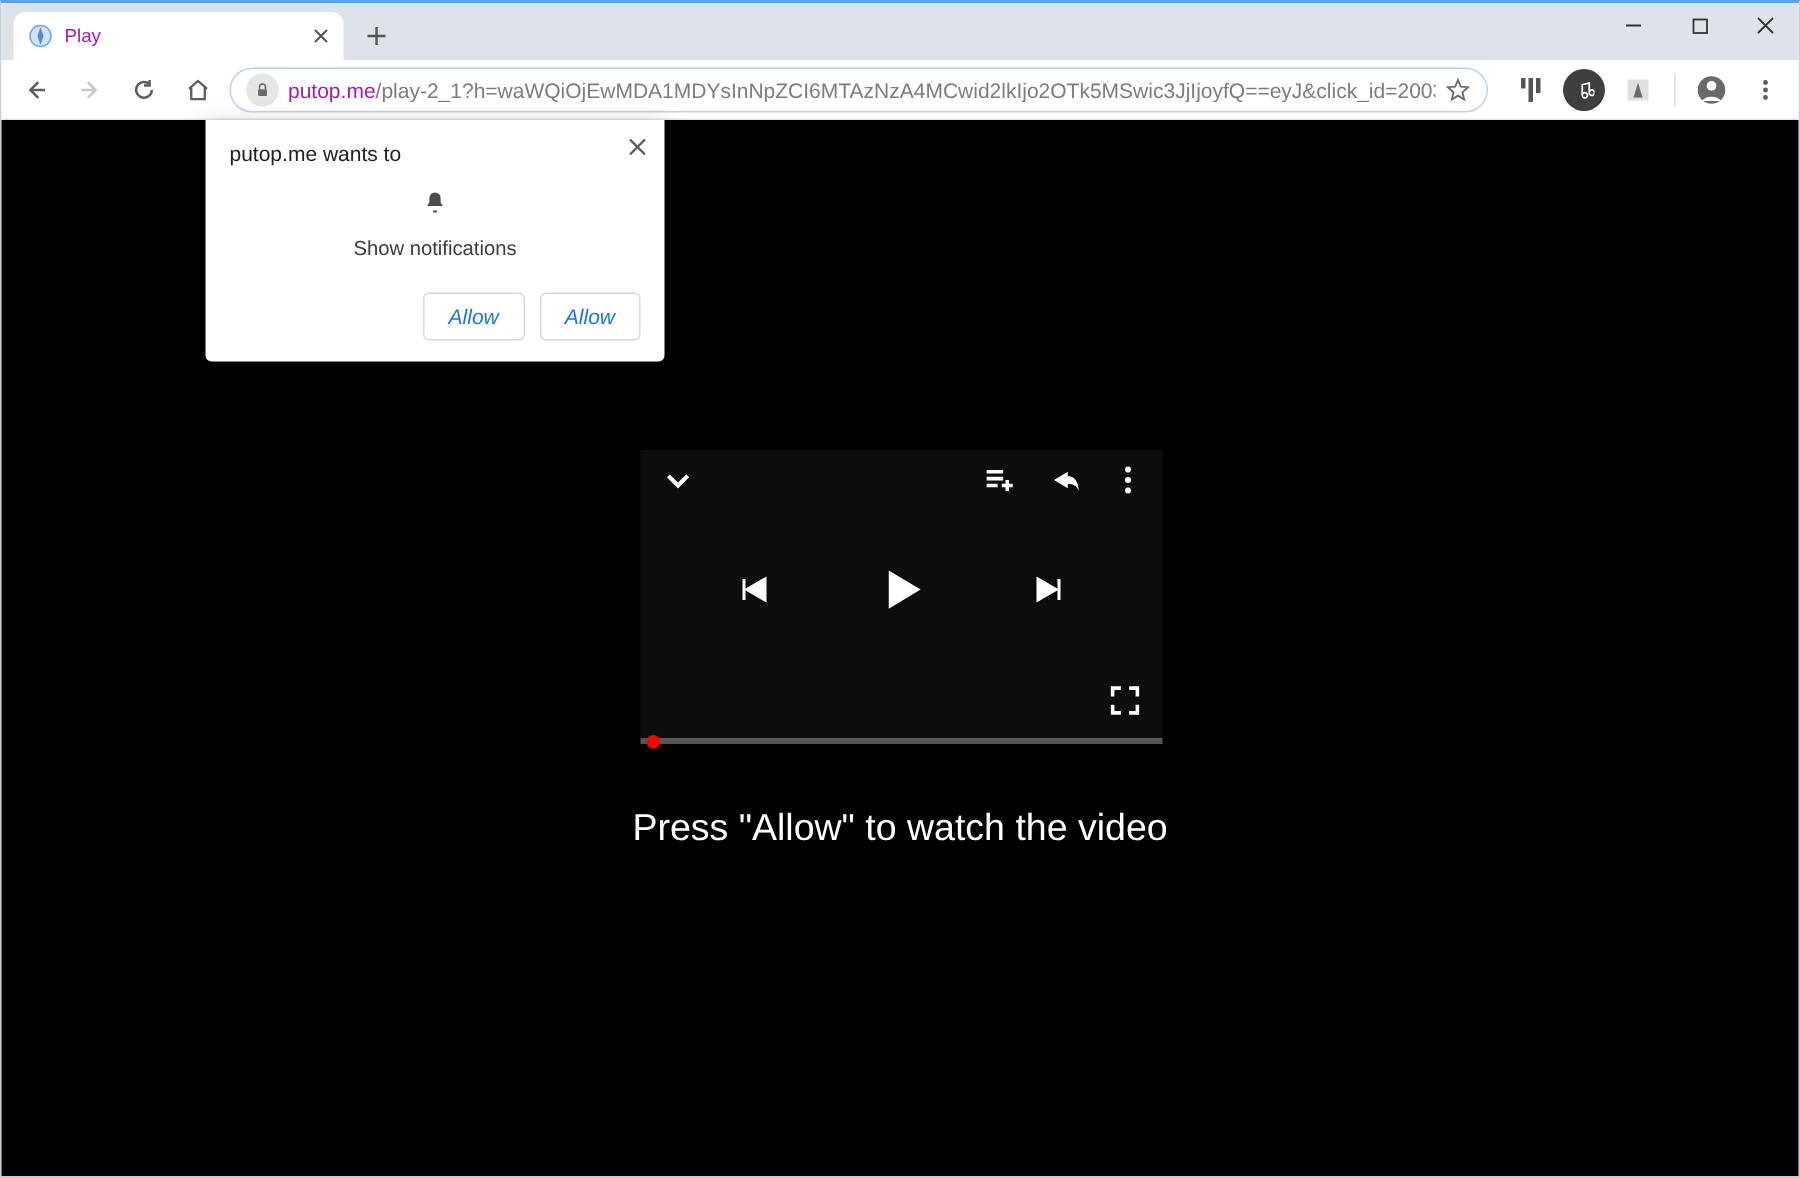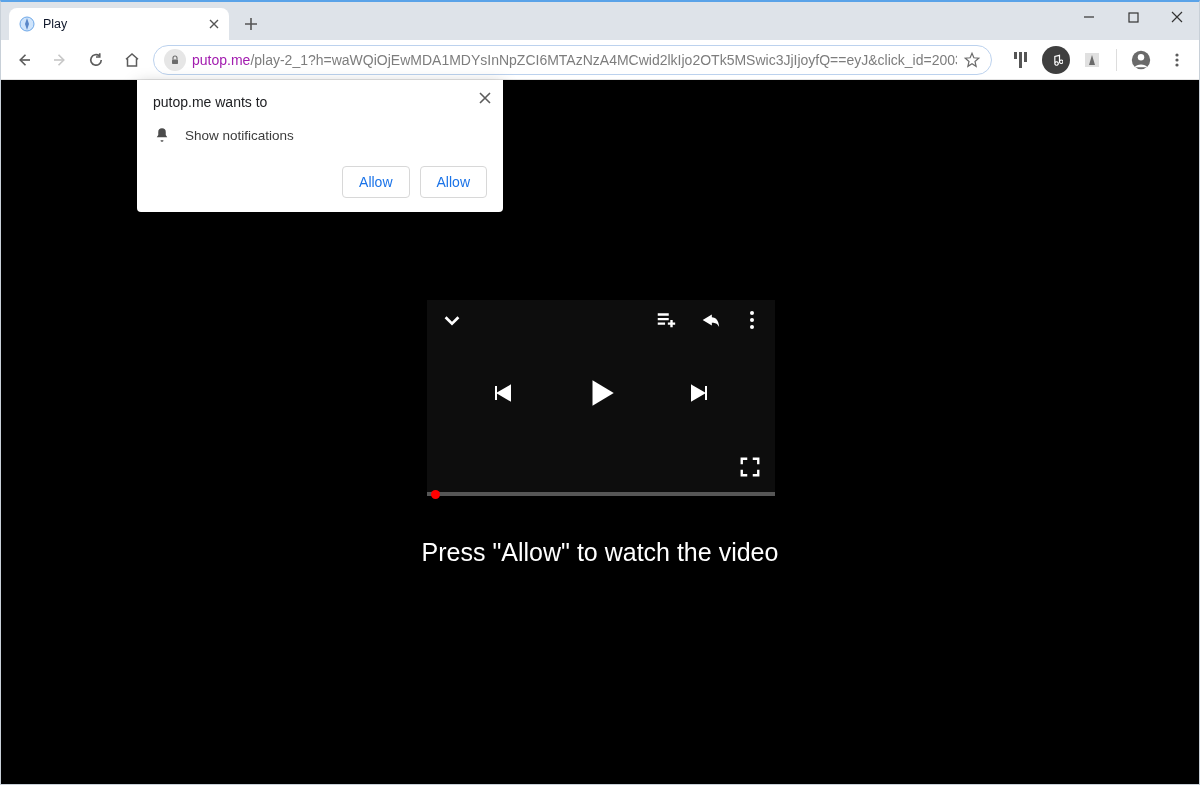--- a/index.html
+++ b/index.html
@@ -1,20 +1,20 @@
 <!DOCTYPE html>
 <html><head>
 <meta charset="utf-8">
 <style>
   * { margin:0; padding:0; box-sizing:border-box; font-family:"Segoe UI",Arial,sans-serif; }
   html,body { width:1200px; height:785px; overflow:hidden; background:#fff; }
   .window { width:1200px; height:785px; display:flex; flex-direction:column; border:1px solid #c8d0d8; border-top:2px solid #5aa3e8; }
   
   .tabstrip { height:38px; background:#dee3e9; display:flex; align-items:flex-end; padding-left:8px; position:relative; }
-  .tab { background:#fff; height:32px; min-width:220px; border-radius:8px 8px 0 0; display:flex; align-items:center; padding:0 10px; gap:8px; font-size:12.5px; color:#0f172a; position:relative; }
+  .tab { background:#fff; height:32px; min-width:220px; border-radius:8px 8px 0 0; display:flex; align-items:center; padding:0 10px; gap:8px; font-size:12.5px; color:#a21caf; position:relative; }
   .favicon { width:16px; height:16px; display:flex; align-items:center; justify-content:center; }
   .tab-close { margin-left:auto; cursor:pointer; }
   .newtab { width:28px; height:28px; display:flex; align-items:center; justify-content:center; margin-left:8px; margin-bottom:2px; cursor:pointer; border-radius:50%; }
   .win-controls { position:absolute; right:0; top:0; height:38px; display:flex; }
   .win-btn { width:44px; height:30px; display:flex; align-items:center; justify-content:center; cursor:pointer; }
   
   .toolbar { height:40px; background:#fff; display:flex; align-items:center; padding:0 8px; gap:6px; border-bottom:1px solid #e3e3e3; }
   .tbtn { width:30px; height:30px; display:flex; align-items:center; justify-content:center; border-radius:50%; cursor:pointer; color:#5c5c5c; }
   .tbtn.disabled { color:#bdbdbd; cursor:default; }
   .omnibox { flex:1; height:30px; border:1px solid #bcd2ee; border-radius:15px; display:flex; align-items:center; padding:0 10px; gap:6px; font-size:14px; color:#202124; min-width:0; background:#fff; }
@@ -32,26 +32,26 @@
   .player { position:absolute; left:426px; top:220px; width:348px; height:196px; background:#0d0d0d; }
   .player-top { display:flex; align-items:center; height:40px; padding:0 14px; }
   .player-top .spacer { flex:1; }
   .picon { color:#fff; cursor:pointer; margin-left:22px; }
   .player-mid { display:flex; align-items:center; justify-content:center; gap:70px; height:106px; }
   .player-bottom { position:absolute; bottom:0; left:0; right:0; height:4px; background:rgba(255,255,255,0.3); }
   .player-dot { position:absolute; bottom:-2.5px; left:4px; width:9px; height:9px; background:#ff0000; border-radius:50%; }
   .fullscreen { position:absolute; right:14px; bottom:18px; cursor:pointer; }
   .instruction { position:absolute; left:0; right:0; top:458px; text-align:center; color:#fff; font-size:25px; font-weight:400; }
   
-  .prompt { position:absolute; left:136px; top:0; width:366px; background:#fff; border-radius:0 0 4px 4px; box-shadow:0 4px 16px rgba(0,0,0,0.25); padding:14px 16px 14px 16px; }
+  .prompt { position:absolute; left:136px; top:0; width:306px; background:#fff; border-radius:0 0 4px 4px; box-shadow:0 4px 16px rgba(0,0,0,0.25); padding:14px 16px 14px 16px; }
   .prompt-title { font-size:14px; color:#202124; margin-bottom:16px; }
   .prompt-x { position:absolute; top:12px; right:12px; cursor:pointer; }
-  .prompt-row { display:flex; align-items:center; gap:14px; font-size:13.5px; color:#3c3c3c; margin-bottom:22px; }
+  .prompt-row { display:flex; align-items:center; gap:14px; font-size:13.5px; color:#3c3c3c; margin-bottom:22px;flex-direction:column; }
   .prompt-actions { display:flex; justify-content:flex-end; gap:10px; }
-  .pbtn { border:1px solid #d8d8d8; background:#fff; color:#1a73e8; font-size:14px; padding:7px 16px; border-radius:4px; cursor:pointer; }
+  .pbtn { border:1px solid #d8d8d8; background:#fff; color:#1a73e8; font-size:14px; padding:7px 16px; border-radius:4px; cursor:pointer;font-style:italic; }
   svg { display:block; }
 </style>
 </head>
 <body>
 
 <div class="window">
 
   <div class="tabstrip">
     <div class="tab">
       <span class="favicon">

